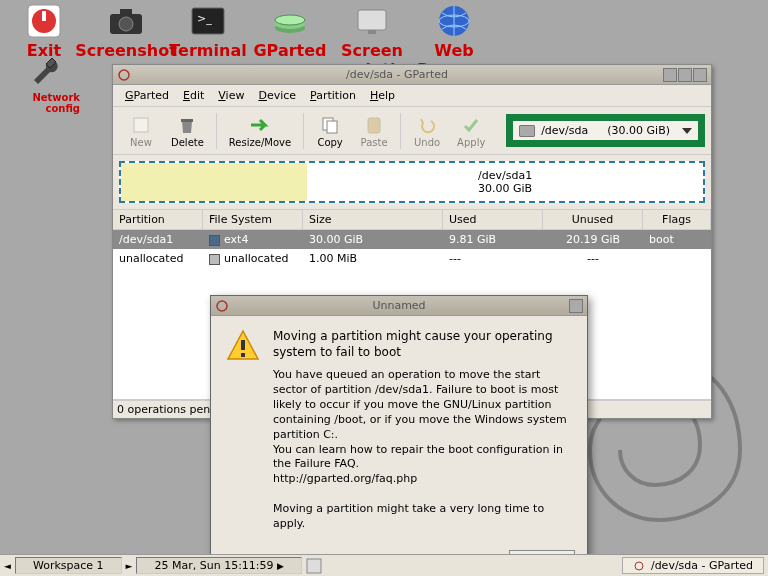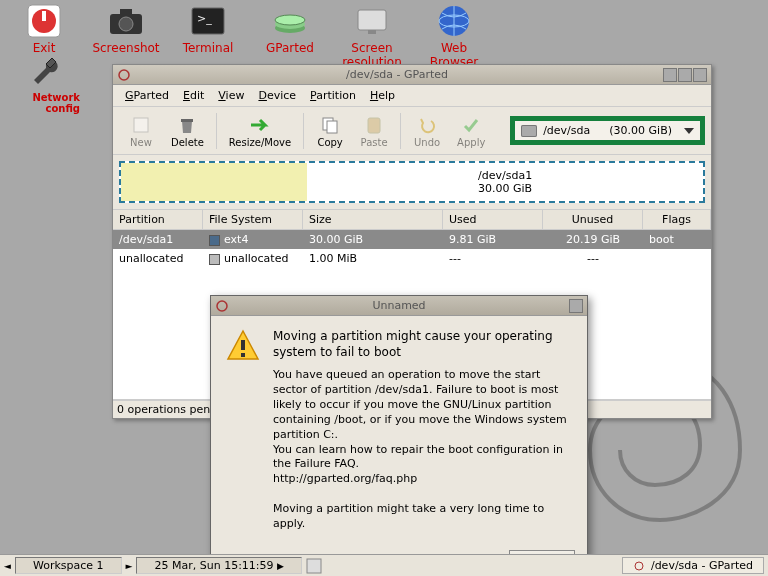--- a/index.html
+++ b/index.html
@@ -2,38 +2,38 @@
 <html><head>
 <meta charset="utf-8">
 <style>
 *{margin:0;padding:0;box-sizing:border-box;font-family:"DejaVu Sans",Arial,sans-serif;font-size:11px}
 body{width:768px;height:576px;background:#a8a8a8;overflow:hidden;position:relative}
 .swirl{position:absolute;right:8px;top:350px;width:200px;height:180px;opacity:.35}
 .swirl svg{width:100%;height:100%}
 .desktop-icons{position:absolute;top:2px;left:8px;display:flex;gap:10px}
 .di{display:flex;flex-direction:column;align-items:center;width:72px;cursor:pointer}
 .di .ic{width:38px;height:38px;display:flex;align-items:center;justify-content:center}
-.di span{color:#c00;font-weight:normal;font-size:12px;text-align:center;margin-top:1px}
+.di span{color:#c00;font-weight:bold;font-size:16px;text-align:center;margin-top:1px}
 .di2{position:absolute;top:52px;left:8px;display:flex;flex-direction:column;align-items:center;width:72px;cursor:pointer}
 .di2 span{color:#c00;font-weight:bold;font-size:10px;text-align:right;margin-top:1px}
 .win{position:absolute;left:112px;top:64px;width:600px;background:#ebe7de;border:1px solid #888;box-shadow:2px 2px 4px rgba(0,0,0,.3)}
 .titlebar{height:20px;background:linear-gradient(#cfcabf,#b8b2a5);display:flex;align-items:center;padding:0 4px;color:#555;font-size:11px;border-bottom:1px solid #999}
 .titlebar .ti{flex:1;text-align:center}
 .wbtns{display:flex;gap:1px}
 .wbtn{width:14px;height:14px;background:#aaa;border:1px solid #777}
 .menubar{height:22px;display:flex;align-items:center;padding:0 6px;gap:2px;border-bottom:1px solid #ccc}
 .menubar span{padding:2px 6px;cursor:pointer}
 .menubar span u{text-decoration:underline}
 .toolbar{height:48px;display:flex;align-items:center;padding:4px 6px;border-bottom:1px solid #ccc;gap:0}
 .tbtn{display:flex;flex-direction:column;align-items:center;padding:2px 8px;min-width:44px;cursor:pointer}
 .tbtn.disabled{opacity:.45}
 .tbtn .ico{width:22px;height:22px;display:flex;align-items:center;justify-content:center}
 .tbtn span{font-size:10px;margin-top:1px}
 .tsep{width:1px;height:36px;background:#ccc;margin:0 4px}
-.devsel{margin-left:auto;border:5px solid #15803d;padding:3px 6px;display:flex;align-items:center;gap:6px;background:#f4f1ea;font-size:11px;cursor:pointer}
+.devsel{margin-left:auto;border:7px solid #15803d;padding:3px 6px;display:flex;align-items:center;gap:6px;background:#f4f1ea;font-size:11px;cursor:pointer}
 .devsel .hd{width:16px;height:12px;background:#aaa;border-radius:2px;box-shadow:inset 0 0 0 1px #777}
 .devsel .arr{width:0;height:0;border-left:5px solid transparent;border-right:5px solid transparent;border-top:6px solid #333;margin-left:6px}
 .diskview{margin:6px;border:2px dashed #2a7a9c;height:42px;display:flex;background:#fff}
 .dv-used{background:#f2f0b0;width:32%}
 .dv-free{flex:1;display:flex;flex-direction:column;align-items:center;justify-content:center;font-size:11px}
 .tblhead{display:flex;background:#e8e4da;border-top:1px solid #ccc;border-bottom:1px solid #ccc}
 .tblhead div{padding:3px 6px;border-right:1px solid #ccc;font-size:11px}
 .c-part{width:90px}.c-fs{width:100px}.c-size{width:140px;text-align:left}.c-used{width:100px;text-align:left}.c-unused{width:100px;text-align:center}.c-flags{flex:1;text-align:center}
 .tblrow{display:flex}
 .tblrow div{padding:3px 6px;font-size:11px}

